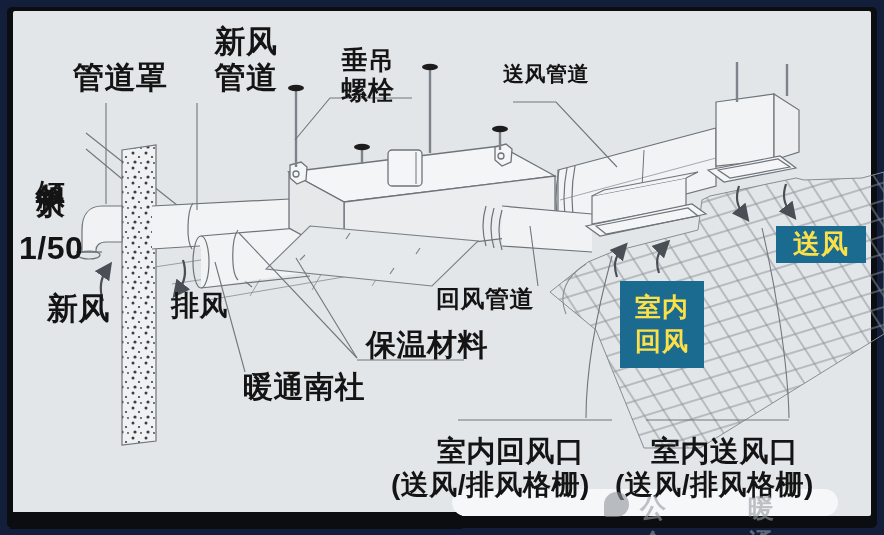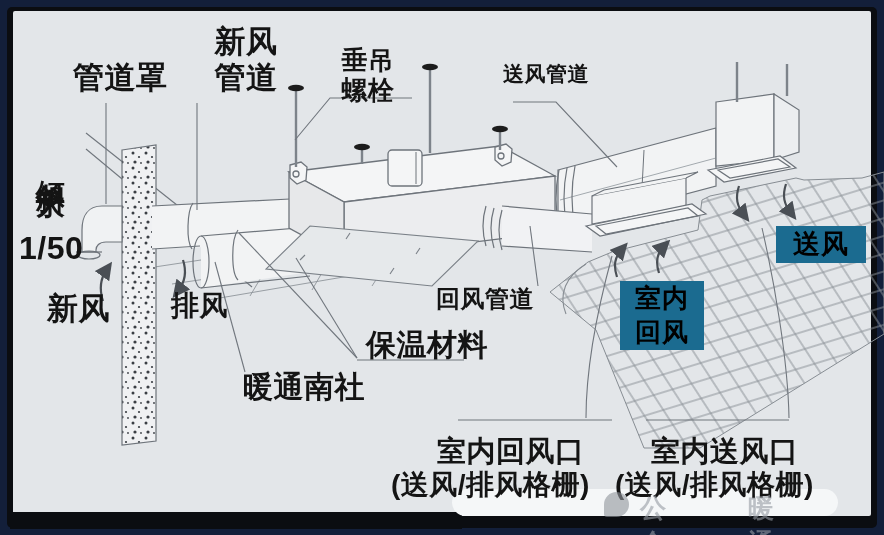--- a/index.html
+++ b/index.html
@@ -7,21 +7,21 @@
   .abs{position:absolute;}
   #frame-black{left:7px;top:7px;width:870px;height:521px;background:#0b0d11;border-radius:5px;z-index:0;}
   #canvas{left:13px;top:11px;width:858px;height:505px;background:#e3e6e9;border-radius:2px;z-index:1;}
   #art{left:0;top:0;width:884px;height:535px;z-index:2;}
   #bottom-wedge{left:10px;top:512px;width:452px;height:17px;background:#0b0d11;z-index:3;}
   #white-tab{left:452px;top:489px;width:386px;height:27px;background:#f5f7f8;border-radius:14px;z-index:3;}
   .lbl{position:absolute;color:#141414;font-weight:700;white-space:pre-line;line-height:1.16;z-index:5;
        letter-spacing:0.5px;text-align:center;}
   .lbl.center{text-align:center;}
   .vert{writing-mode:vertical-rl;text-orientation:upright;letter-spacing:4px;}
-  .tag{position:absolute;background:#1b6b90;color:#000000;font-weight:700;z-index:5;
+  .tag{position:absolute;background:#1b6b90;color:#fde047;font-weight:700;z-index:5;
        display:flex;align-items:center;justify-content:center;text-align:center;
        white-space:pre-line;line-height:1.3;letter-spacing:1px;}
   #wm{z-index:6;opacity:.6;pointer-events:none;}
   .wm-txt{position:absolute;color:#969ca4;font-weight:700;font-size:26px;letter-spacing:2px;}
   #wm-logo{position:absolute;left:604px;top:492px;width:25px;height:25px;border-radius:50% 50% 50% 12%;
        background:#8f959c;}
 </style>
 </head>
 <body>
 
@@ -209,20 +209,20 @@
 <div class="lbl" style="left:171px;top:290px;font-size:28px;">排风</div>
 <div class="lbl" style="left:436px;top:285px;font-size:24px;">回风管道</div>
 <div class="lbl" style="left:366px;top:328px;font-size:30px;">保温材料</div>
 <div class="lbl" style="left:243px;top:370px;font-size:30px;">暖通南社</div>
 <div class="lbl" style="left:437px;top:435px;font-size:29px;">室内回风口</div>
 <div class="lbl" style="left:391px;top:469px;font-size:28px;">(送风/排风格栅)</div>
 <div class="lbl" style="left:651px;top:435px;font-size:29px;">室内送风口</div>
 <div class="lbl" style="left:615px;top:469px;font-size:28px;">(送风/排风格栅)</div>
 
 <div class="tag" style="left:776px;top:226px;width:90px;height:37px;font-size:27px;">送风</div>
-<div class="tag" style="left:620px;top:281px;width:84px;height:69px;font-size:26px;">室内
+<div class="tag" style="left:620px;top:281px;width:84px;height:87px;font-size:26px;">室内
 回风</div>
 
 <div id="wm" class="abs">
   <div id="wm-logo"></div>
   <div class="wm-txt" style="left:640px;top:491px;">公众号</div>
   <div class="wm-txt" style="left:748px;top:491px;">暖通南社</div>
 </div>
 
 </body></html>

